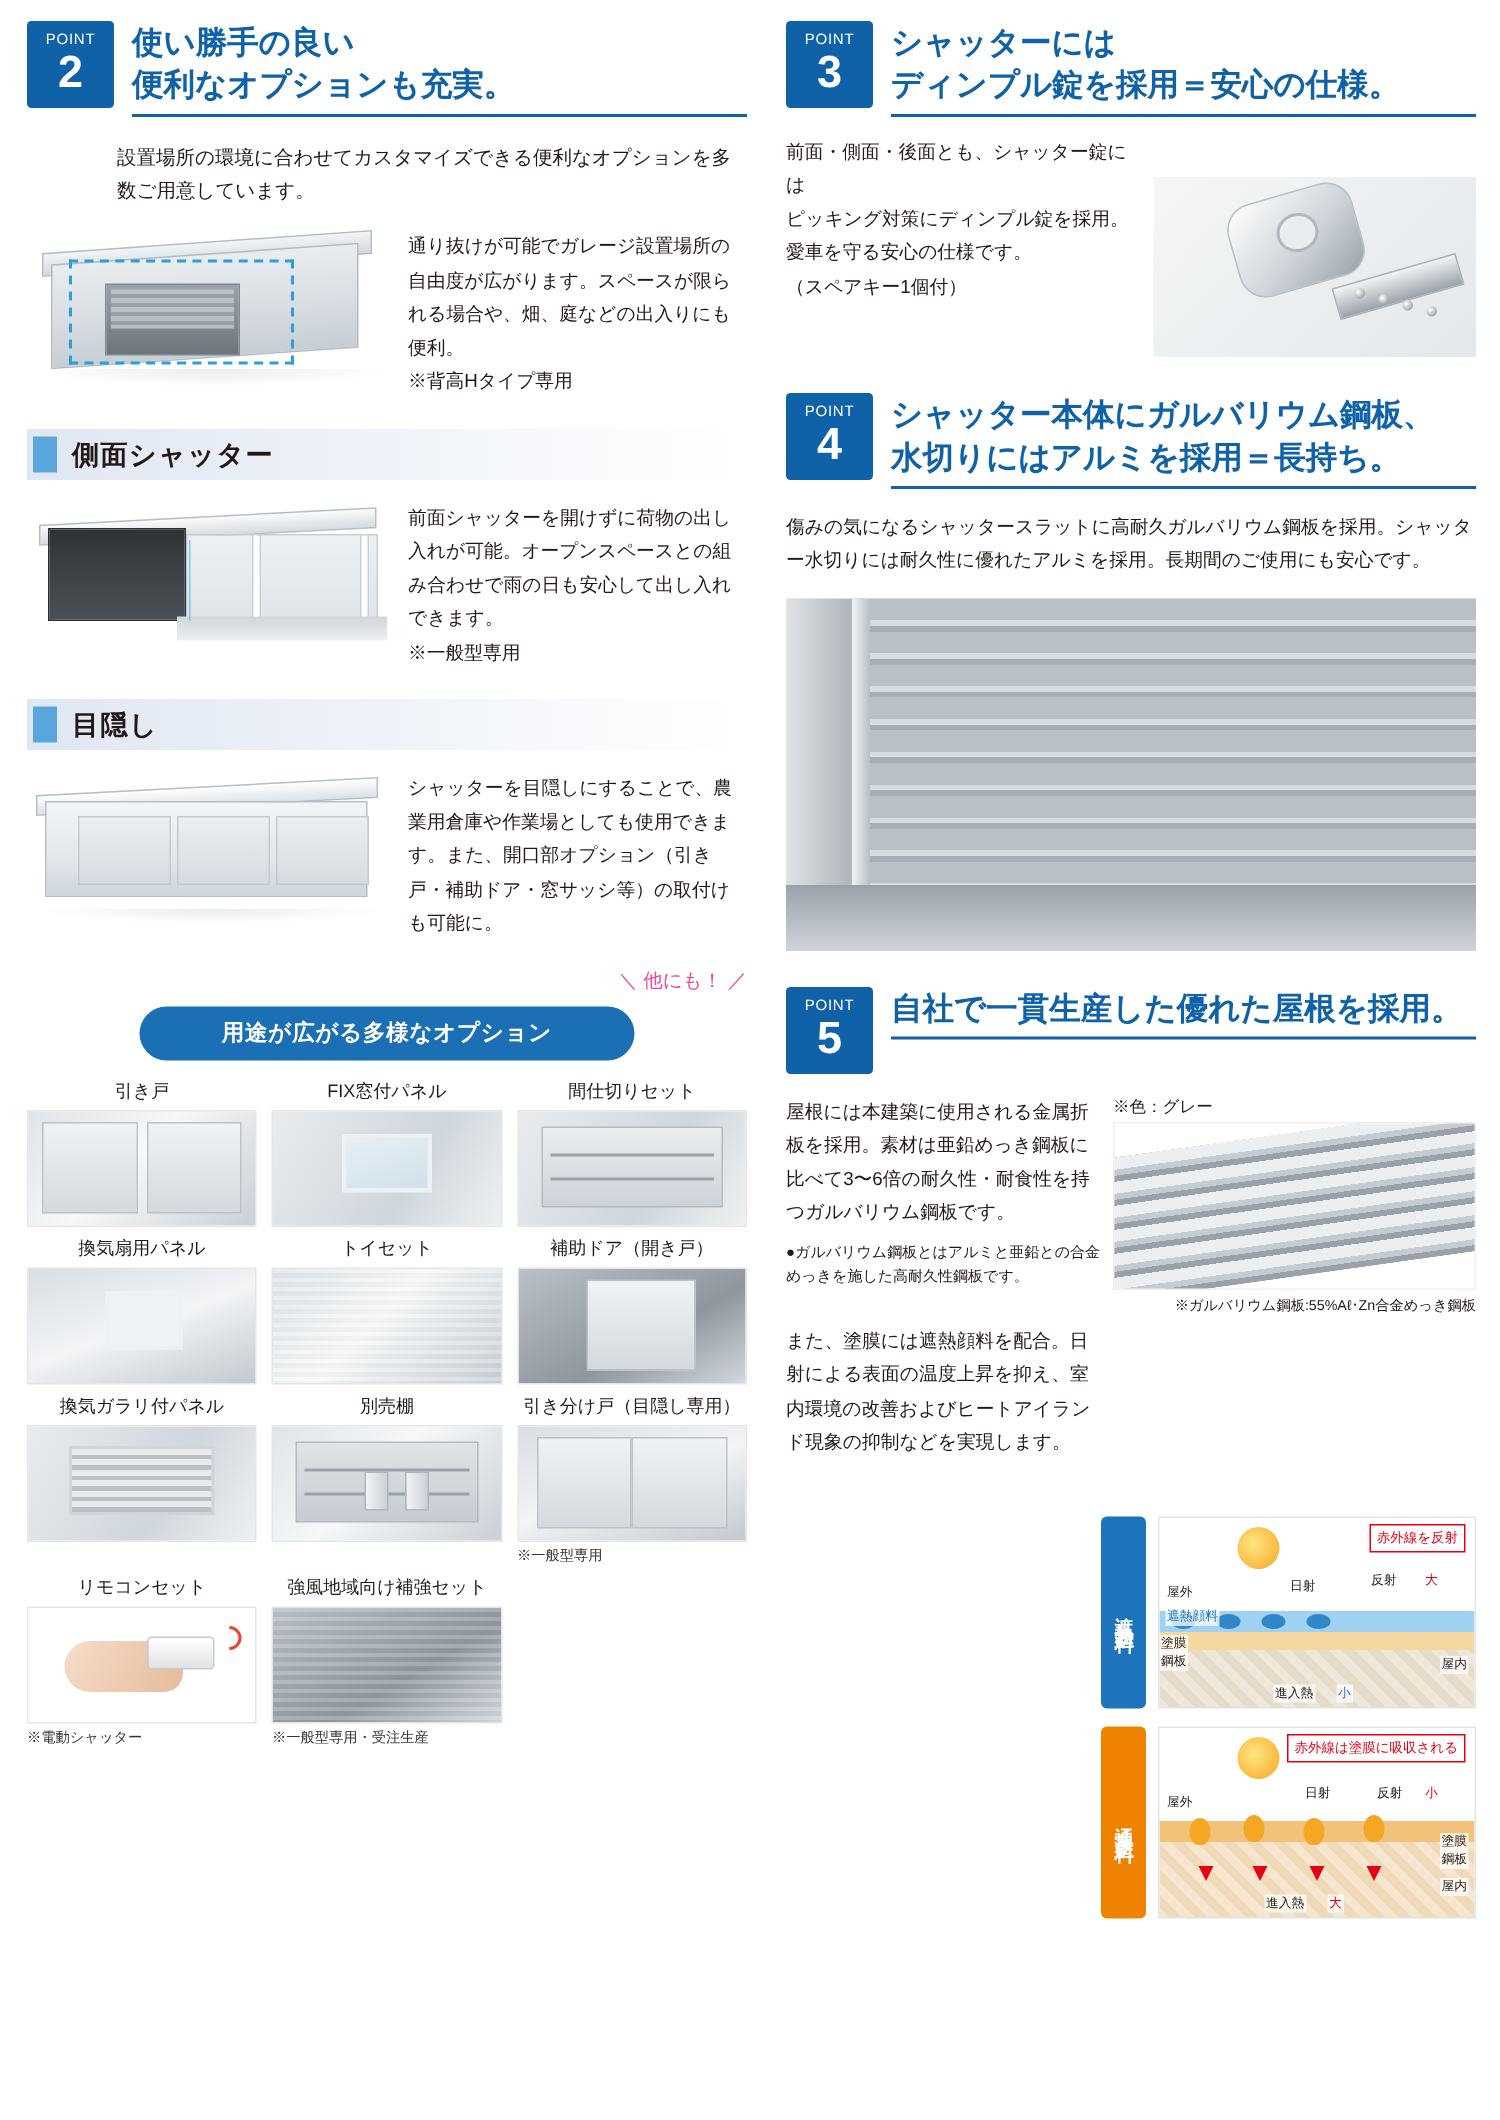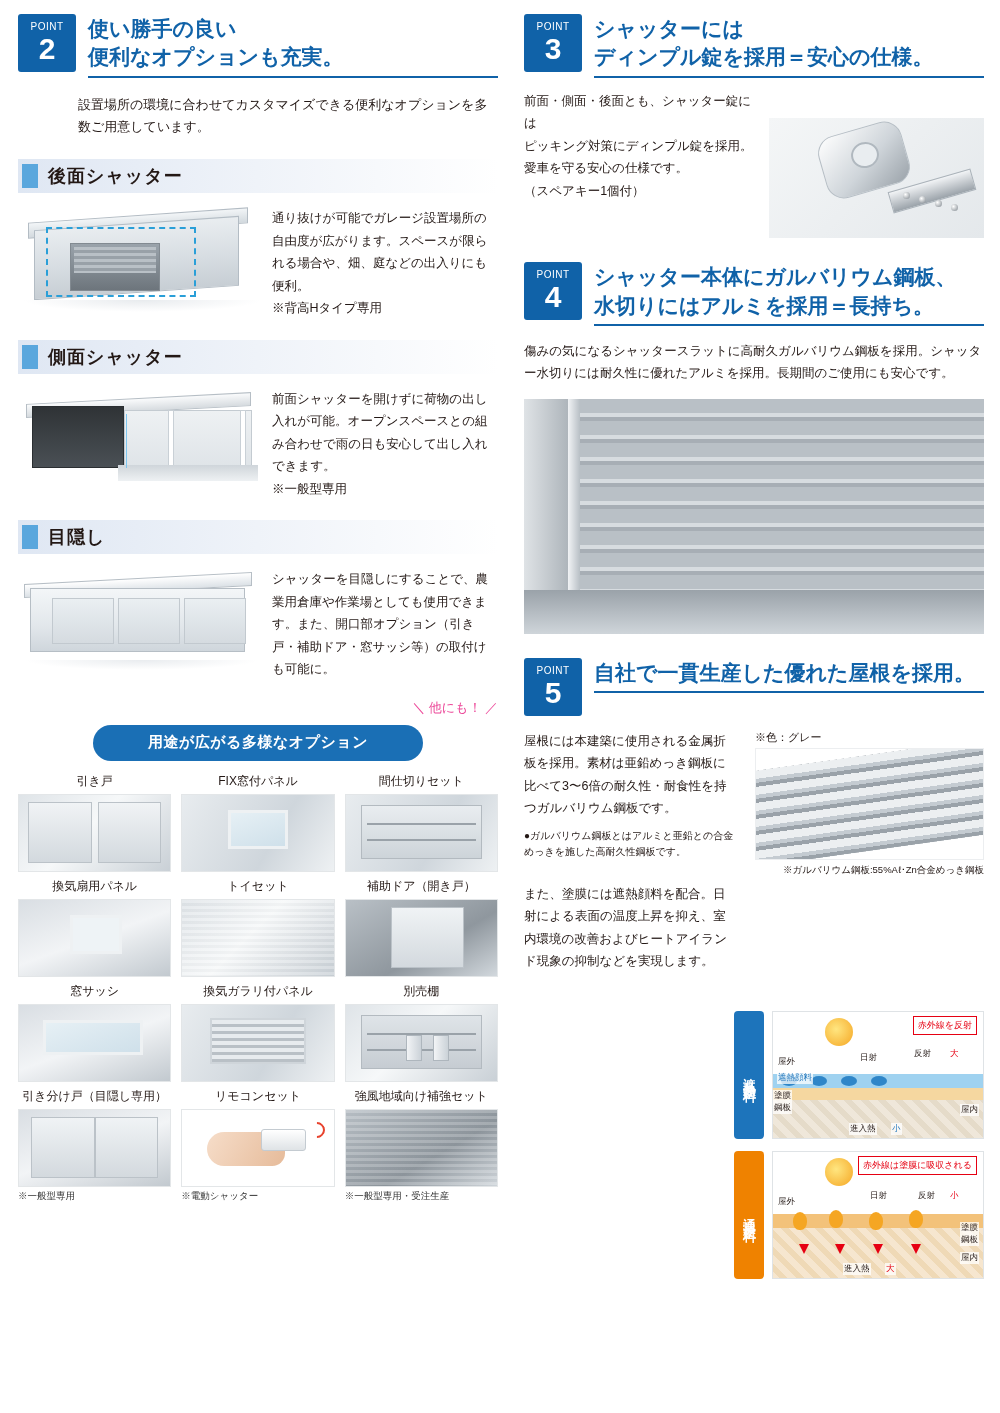--- a/index.html
+++ b/index.html
@@ -159,21 +159,21 @@
   .sh-slats { position:absolute; left:44px; top:0; right:0; bottom:44px;
               background:repeating-linear-gradient(to bottom,
                 #b9c0c6 0 14px, #d7dce0 14px 18px, #a7aeb5 18px 22px); }
   .sh-side { position:absolute; left:0; top:0; width:44px; bottom:0;
              background:linear-gradient(to right,#dfe3e6,#aeb5bb); }
   .sh-floor { position:absolute; left:0; right:0; bottom:0; height:44px;
               background:linear-gradient(to bottom,#9aa2a9,#cfd5da); }
   .sh-post { position:absolute; left:44px; top:0; width:12px; bottom:44px;
              background:linear-gradient(to right,#f1f3f5,#b8bfc5); }
 
-  .p5-body { display:flex; gap:21px; margin-top:14px; }
+  .p5-body { display:flex; gap:8px; margin-top:14px; }
   .p5-left { width:210px; font-size:12.5px; line-height:1.8; }
   .p5-right { flex:1; }
   .roof-cap { font-size:11px; margin-bottom:3px; }
   .roof-img { position:relative; width:100%; height:112px; background:#fff; overflow:hidden;
               border:1px solid #eceef0; }
   .roof-fold { position:absolute; left:-10%; top:6px; width:120%; height:96px;
                background:repeating-linear-gradient(to bottom,
                  #eceff1 0 8px, #c4cbd1 8px 12px, #9aa2a9 12px 16px);
                transform:skewY(-8deg); }
   .roof-note { font-size:9.5px; margin-top:4px; text-align:right; }
@@ -220,24 +220,20 @@
         <div class="point-title">
           <div>使い勝手の良い</div>
           <div>便利なオプションも充実。</div>
         </div>
         <div class="point-rule"></div>
       </div>
     </div>
 
     <div class="lead-text">設置場所の環境に合わせてカスタマイズできる便利なオプションを多数ご用意しています。</div>
 
-    <div class="sec-head">
-      <div class="marker"></div>
-      <div class="sec-title">後面シャッター</div>
-    </div>
     <div class="sec-body">
       <div class="pic img-box garage1">
         <div class="g1-roof"></div>
         <div class="g1-body"></div>
         <div class="g1-open"></div>
         <div class="g1-open2"></div>
         <div class="g1-dash"></div>
         <div class="g1-ground"></div>
       </div>
       <div class="txt">
@@ -325,26 +321,20 @@
         </div>
       </div>
 
       <div class="opt-cell">
         <div class="opt-cap">補助ドア（開き戸）</div>
         <div class="opt-img ph-dark">
           <div class="door-panel" style="left:30%;width:48%"></div>
         </div>
       </div>
 
-      <div class="opt-cell">
-        <div class="opt-cap">窓サッシ</div>
-        <div class="opt-img ph-c">
-          <div class="win" style="left:16%;width:66%;height:46%"></div>
-        </div>
-      </div>
 
       <div class="opt-cell">
         <div class="opt-cap">換気ガラリ付パネル</div>
         <div class="opt-img ph-b">
           <div class="louver"></div>
         </div>
       </div>
 
       <div class="opt-cell">
         <div class="opt-cap">別売棚</div>

